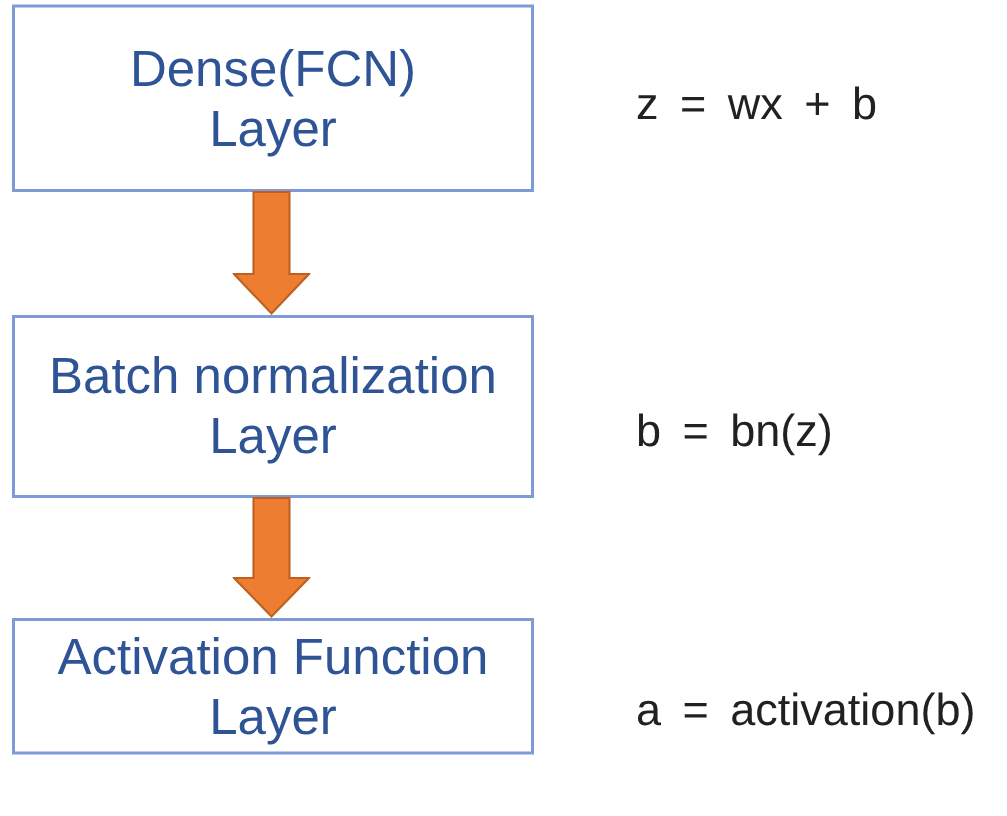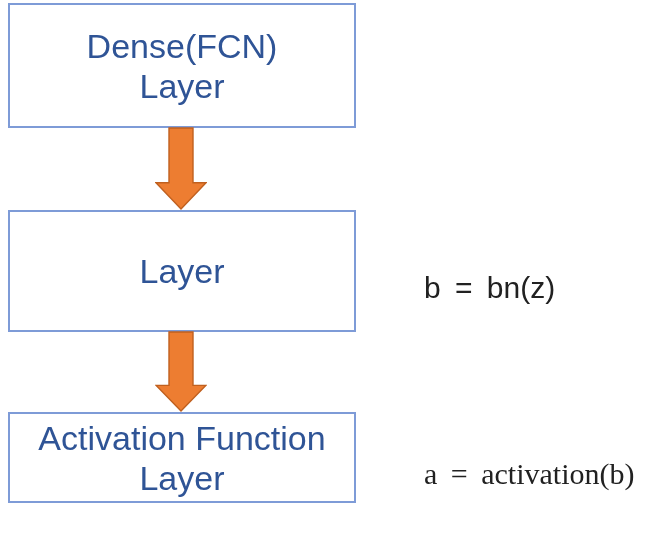--- a/index.html
+++ b/index.html
@@ -59,51 +59,53 @@
     position: absolute;
     left: 424px;
     color: var(--equation-text);
     font-size: 30px;
     line-height: 35px;
     word-spacing: 6px;
     white-space: nowrap;
   }
   .eq-1 { top: 52px; }
   .eq-2 { top: 270px; }
-  .eq-3 { top: 456px; font-family: Liberation Serif, serif; }
+  .eq-3 { top: 456px; }
 </style>
 </head>
 <body>
 
 <div class="canvas">
 
   <div class="node node-1">
     <div class="node-text">
       <span class="ln">Dense(FCN)</span>
       <span class="ln">Layer</span>
     </div>
   </div>
 
   <svg class="arrow arrow-1" viewBox="0 0 52 82" preserveAspectRatio="none" aria-hidden="true">
     <polygon points="14,1 38,1 38,55 51,55 26,81 1,55 14,55"></polygon>
   </svg>
 
   <div class="node node-2">
     <div class="node-text">
+      <span class="ln">Batch normalization</span>
       <span class="ln">Layer</span>
     </div>
   </div>
 
   <svg class="arrow arrow-2" viewBox="0 0 52 82" preserveAspectRatio="none" aria-hidden="true">
     <polygon points="14,1 38,1 38,55 51,55 26,81 1,55 14,55"></polygon>
   </svg>
 
   <div class="node node-3">
     <div class="node-text">
       <span class="ln">Activation Function</span>
       <span class="ln">Layer</span>
     </div>
   </div>
 
+  <div class="equation eq-1">z = wx + b</div>
   <div class="equation eq-2">b = bn(z)</div>
   <div class="equation eq-3">a = activation(b)</div>
 
 </div>
 
 </body></html>

